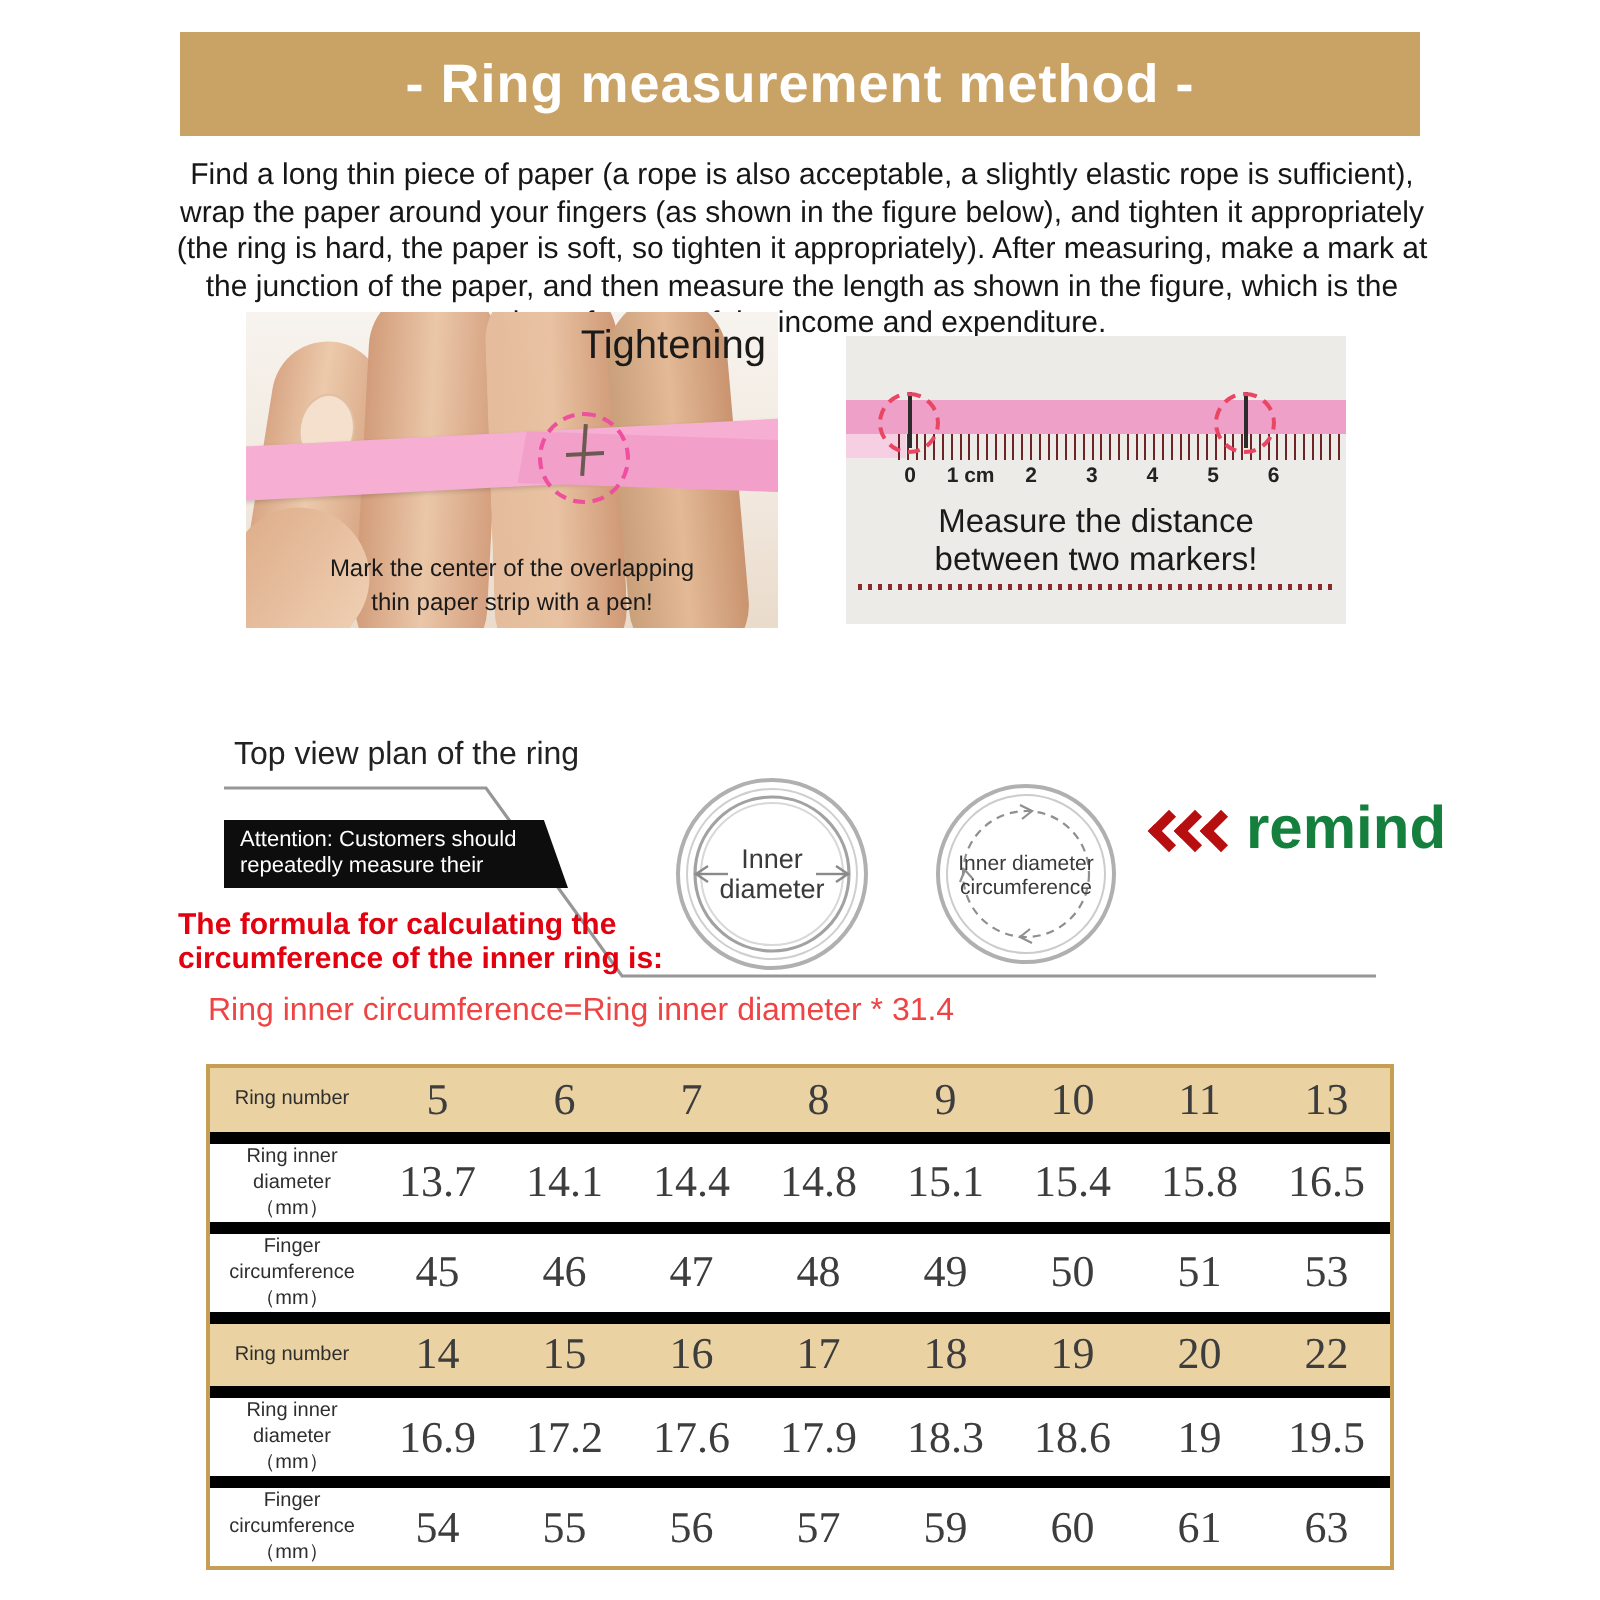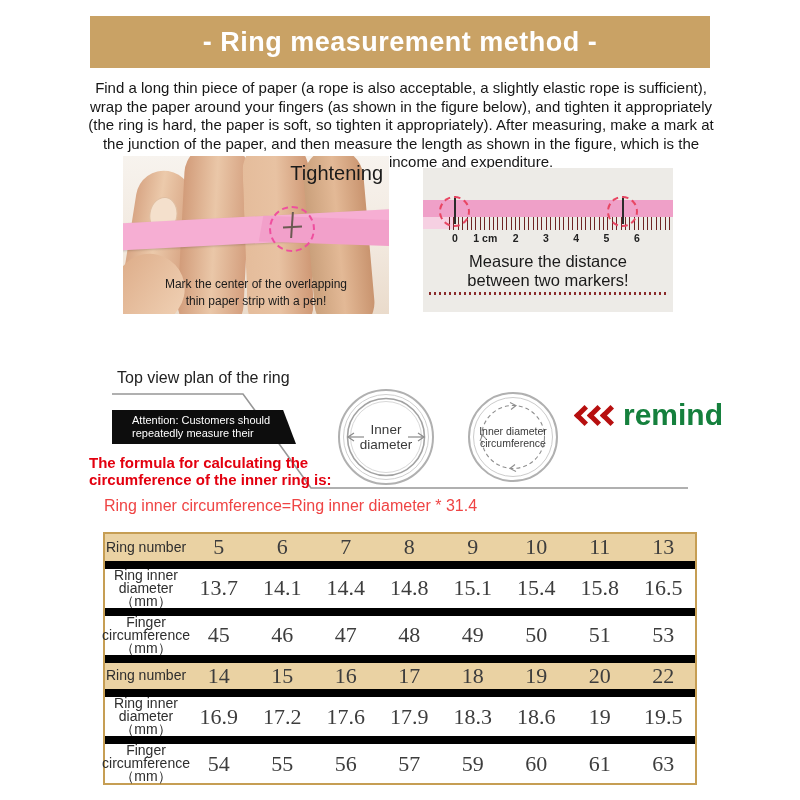--- a/index.html
+++ b/index.html
@@ -59,41 +59,41 @@
   .capR{position:absolute;left:0;top:84px;width:100%;text-align:center;
         font-size:16.5px;line-height:19px;color:#1a1a1a;}
   .dotline{position:absolute;left:6px;right:6px;top:124px;height:3px;
            background:repeating-linear-gradient(90deg,#8a2b2b 0 2px,transparent 2px 5px);}
 
   
   .tvHeading{left:117px;top:369px;font-size:16px;color:#222;}
   .attention{left:112px;top:410px;width:164px;height:34px;background:#0d0d0d;color:#fff;
              clip-path:polygon(0 0,93% 0,100% 100%,0 100%);
              display:flex;flex-direction:column;justify-content:center;
-             padding-left:20px;font-size:11px;line-height:13.5px;}
+             padding-left:8px;font-size:11px;line-height:13.5px;}
   .redIntro{left:89px;top:454px;font-size:15px;font-weight:bold;color:#e3000f;line-height:17px;}
   .equation{left:104px;top:497px;font-size:16px;color:#ef4444;}
 
   
   .remindHead{left:577px;top:400px;display:flex;align-items:center;gap:7px;}
   .chevrons{display:flex;align-items:center;}
   .chev{width:10px;height:10px;border-left:5px solid #b70f0f;border-bottom:5px solid #b70f0f;
         transform:rotate(45deg);margin-right:-2px;}
   .remindTitle{font-size:30px;font-weight:bold;color:#15803d;line-height:30px;}
   .remindBody{left:585px;top:441px;width:154px;font-size:14px;line-height:17.5px;color:#1a1a1a;}
   .redspan{color:#e3000f;}
 
   
   .sizeTable{left:103px;top:532px;width:594px;height:253px;border:2px solid #c69e54;
              display:flex;flex-direction:column;box-sizing:border-box;background:#fff;}
   .t-row{flex:1;display:grid;grid-template-columns:82px repeat(8,1fr);}
-  .t-row + .t-row{border-top:8px solid #000000;}
+  .t-row + .t-row{border-top:6px solid #000000;}
   .t-head{background:#ead2a3;}
   .t-cell{display:flex;flex-direction:column;align-items:center;justify-content:center;}
-  .t-label{font-size:14px;line-height:13px;color:#2e2e2e;text-align:center;}
+  .t-label{font-size:10px;line-height:13px;color:#2e2e2e;text-align:center;}
   .t-num{font-family:"Liberation Serif",serif;font-size:22px;color:#3d3d3d;}
 
   svg text{font-family:"Liberation Sans",sans-serif;}
 </style>
 </head>
 <body>
 
 <div id="canvas">
 
   <div class="abs banner">

